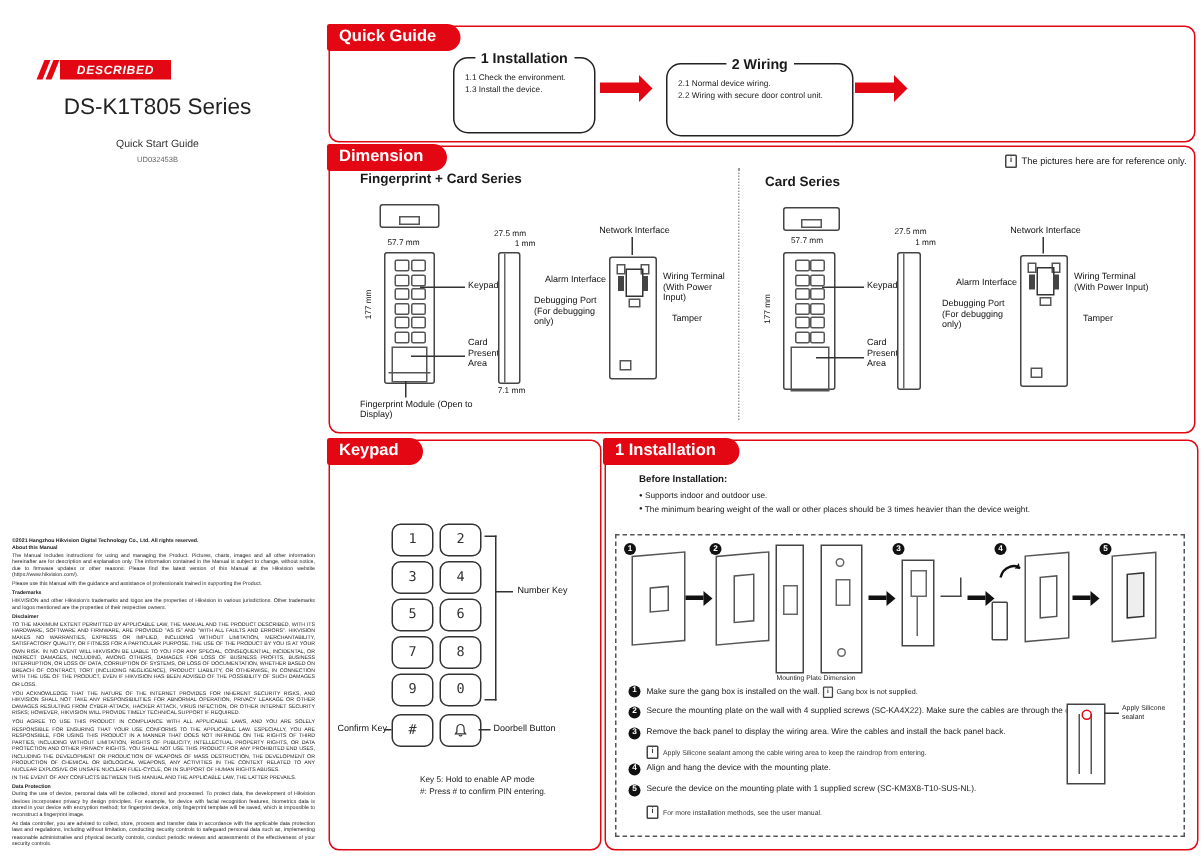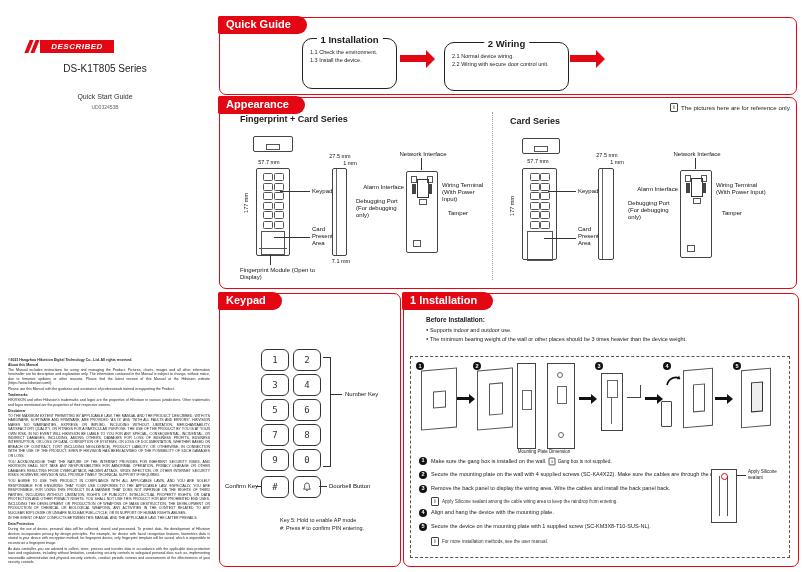--- a/index.html
+++ b/index.html
@@ -53,21 +53,21 @@
 </style>
 </head>
 <body>
 
 <div class="abs" style="left:0;top:0;width:215px;height:572px;">
   <div class="abs" style="left:27px;top:40px;display:flex;align-items:center;">
     <span style="display:inline-block;width:4px;height:13px;background:#e30613;transform:skewX(-22deg);margin-right:2px;"></span>
     <span style="display:inline-block;width:4px;height:13px;background:#e30613;transform:skewX(-22deg);margin-right:3px;"></span>
     <span style="display:inline-flex;align-items:center;justify-content:center;background:#e30613;color:#fff;width:74px;height:13px;font-size:8px;font-weight:bold;font-style:italic;letter-spacing:0.5px;">DESCRIBED</span>
   </div>
-  <div class="abs" style="left:10px;top:63px;width:190px;text-align:center;font-size:10px;color:#222;">DS-K1T805 Series</div>
+  <div class="abs" style="left:10px;top:63px;width:190px;text-align:center;font-size:15px;color:#222;">DS-K1T805 Series</div>
   <div class="abs" style="left:10px;top:93px;width:190px;text-align:center;font-size:7px;color:#333;">Quick Start Guide</div>
   <div class="abs" style="left:10px;top:104px;width:190px;text-align:center;font-size:5px;color:#666;">UD032453B</div>
 
   <div class="legal">
     <p class="lh">©2021 Hangzhou Hikvision Digital Technology Co., Ltd. All rights reserved.</p>
     <p class="lh">About this Manual</p>
     <p>The Manual includes instructions for using and managing the Product. Pictures, charts, images and all other information hereinafter are for description and explanation only. The information contained in the Manual is subject to change, without notice, due to firmware updates or other reasons. Please find the latest version of this Manual at the Hikvision website (https://www.hikvision.com/).</p>
     <p>Please use this Manual with the guidance and assistance of professionals trained in supporting the Product.</p>
     <p class="lh">Trademarks</p>
     <p>HIKVISION and other Hikvision's trademarks and logos are the properties of Hikvision in various jurisdictions. Other trademarks and logos mentioned are the properties of their respective owners.</p>
@@ -93,21 +93,21 @@
   <div class="red-arrow" style="left:180px;top:37px;width:26px;"></div>
   <div class="callout" style="left:224px;top:24px;width:112px;height:38px;">
     <span class="ctitle">2 Wiring</span>
     <div>2.1 Normal device wiring.</div>
     <div>2.2 Wiring with secure door control unit.</div>
   </div>
   <div class="red-arrow" style="left:350px;top:37px;width:26px;"></div>
 </div>
 
 <div class="sec" style="left:219px;top:97px;width:576px;height:190px;">
-  <div class="banner">Appearance</div>
+  <div class="banner">Dimension</div>
 
   <div class="abs" style="right:5px;top:5px;display:flex;align-items:center;gap:3px;">
     <span class="note-ic"></span>
     <span style="font-size:6.2px;">The pictures here are for reference only.</span>
   </div>
 
   <div class="divider" style="left:272px;top:14px;height:168px;"></div>
 
   <div class="abs" style="left:272px;top:0;width:302px;height:188px;">
     <div class="abs" style="left:18px;top:18px;font-size:9px;font-weight:bold;">Card Series</div>

